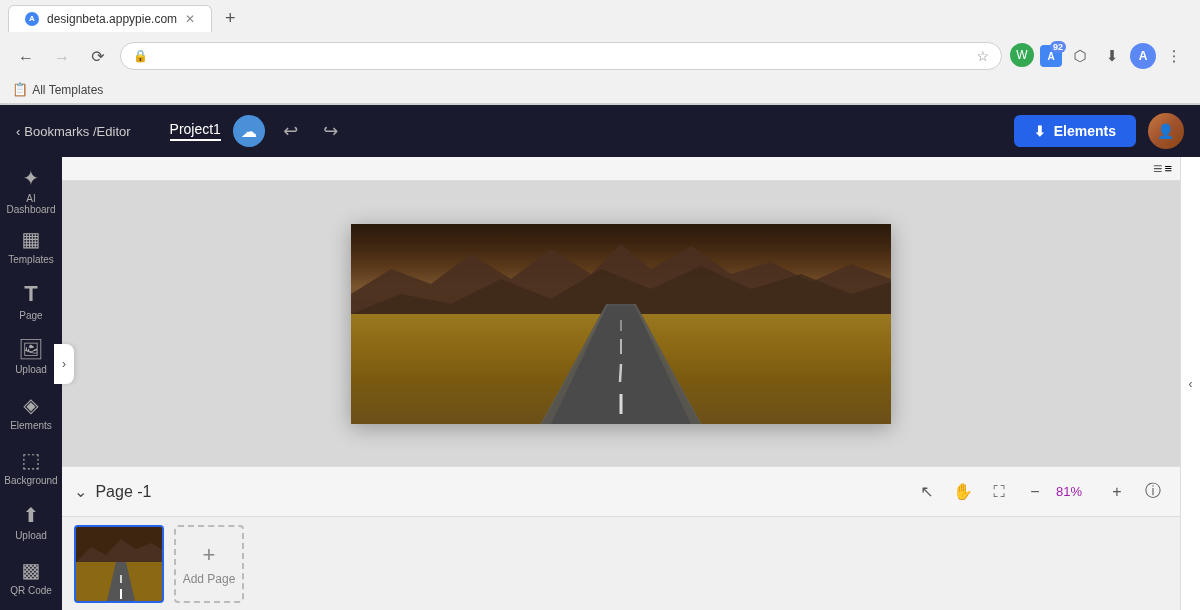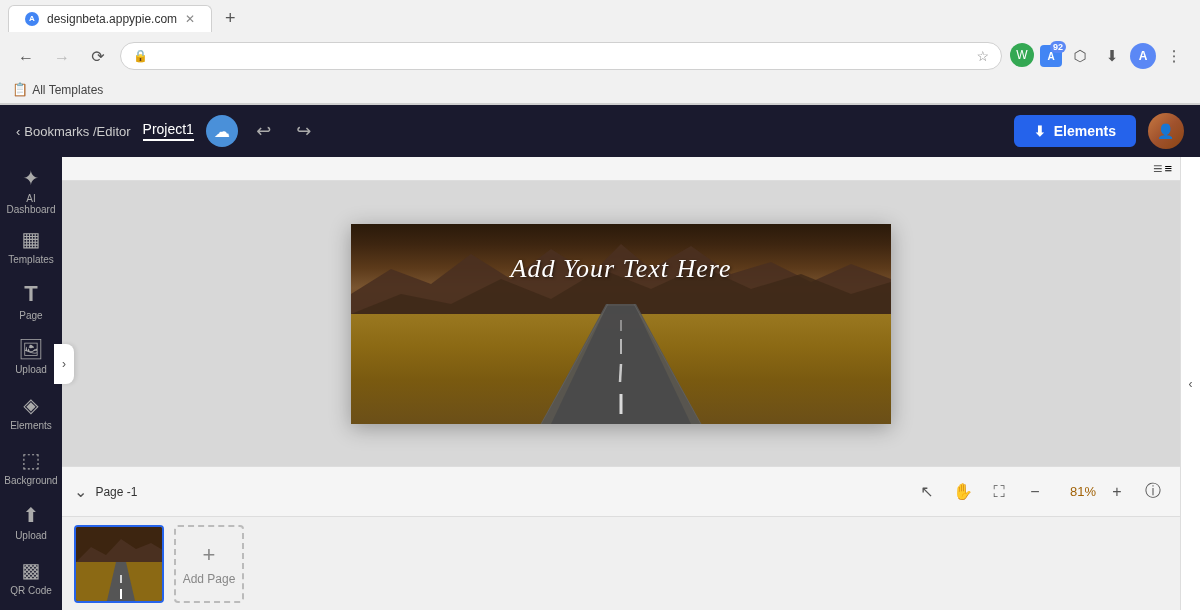--- a/index.html
+++ b/index.html
@@ -116,20 +116,21 @@
       color: #ccc;
       font-size: 13px;
       cursor: pointer;
       display: flex; align-items: center; gap: 4px;
     }
     .header-project-name {
       color: white;
       font-size: 14px;
       border-bottom: 2px solid white;
       padding-bottom: 2px;
+      margin-left: 27px;
     }
     .header-spacer { flex: 1; }
     .header-cloud-btn {
       width: 32px; height: 32px; border-radius: 50%;
       background: #4a90d9;
       display: flex; align-items: center; justify-content: center;
       cursor: pointer; color: white; font-size: 16px;
     }
     .header-undo, .header-redo {
       background: transparent; border: none;
@@ -287,38 +288,38 @@
       padding: 0 12px;
       gap: 8px;
     }
 
     .page-collapse-btn {
       background: transparent; border: none; cursor: pointer;
       font-size: 16px; color: #555;
     }
 
     .page-label {
-      font-size: 12px; color: #333; font-weight: 500;
+      font-size: 16px; color: #333; font-weight: 500;
     }
 
     .bottom-spacer { flex: 1; }
 
     .bottom-tools {
       display: flex; align-items: center; gap: 6px;
     }
 
     .tool-btn {
       width: 30px; height: 30px; border-radius: 4px;
       border: none; background: transparent; cursor: pointer;
       display: flex; align-items: center; justify-content: center;
       font-size: 16px; color: #555;
     }
 
     .zoom-level {
-      font-size: 13px; color: #a16207; min-width: 40px; text-align: right;
+      font-size: 13px; color: #a21caf; min-width: 40px; text-align: left;
     }
 
     
     .thumbnails-bar {
       height: 95px;
       background: #f0f0f0;
       border-top: 1px solid #ddd;
       display: flex;
       align-items: center;
       padding: 8px 12px;
@@ -503,21 +504,20 @@
 
               <line x1="270" y1="190" x2="270" y2="170" stroke="white" stroke-width="3" opacity="0.8"></line>
               <line x1="269" y1="158" x2="270" y2="140" stroke="white" stroke-width="2.5" opacity="0.7"></line>
               <line x1="270" y1="130" x2="270" y2="115" stroke="white" stroke-width="2" opacity="0.6"></line>
               <line x1="270" y1="107" x2="270" y2="96" stroke="white" stroke-width="1.5" opacity="0.5"></line>
 
               <line x1="190" y1="200" x2="257" y2="80" stroke="#666" stroke-width="1" opacity="0.6"></line>
               <line x1="350" y1="200" x2="283" y2="80" stroke="#666" stroke-width="1" opacity="0.6"></line>
             </svg>
 
-            <div class="canvas-text-overlay">Add Your Text Here</div>
           </div>
         </div>
       </div>
 
       <div class="bottom-bar">
         <button class="page-collapse-btn">⌄</button>
         <span class="page-label">Page -1</span>
         <div class="bottom-spacer"></div>
         <div class="bottom-tools">
           <button class="tool-btn">

